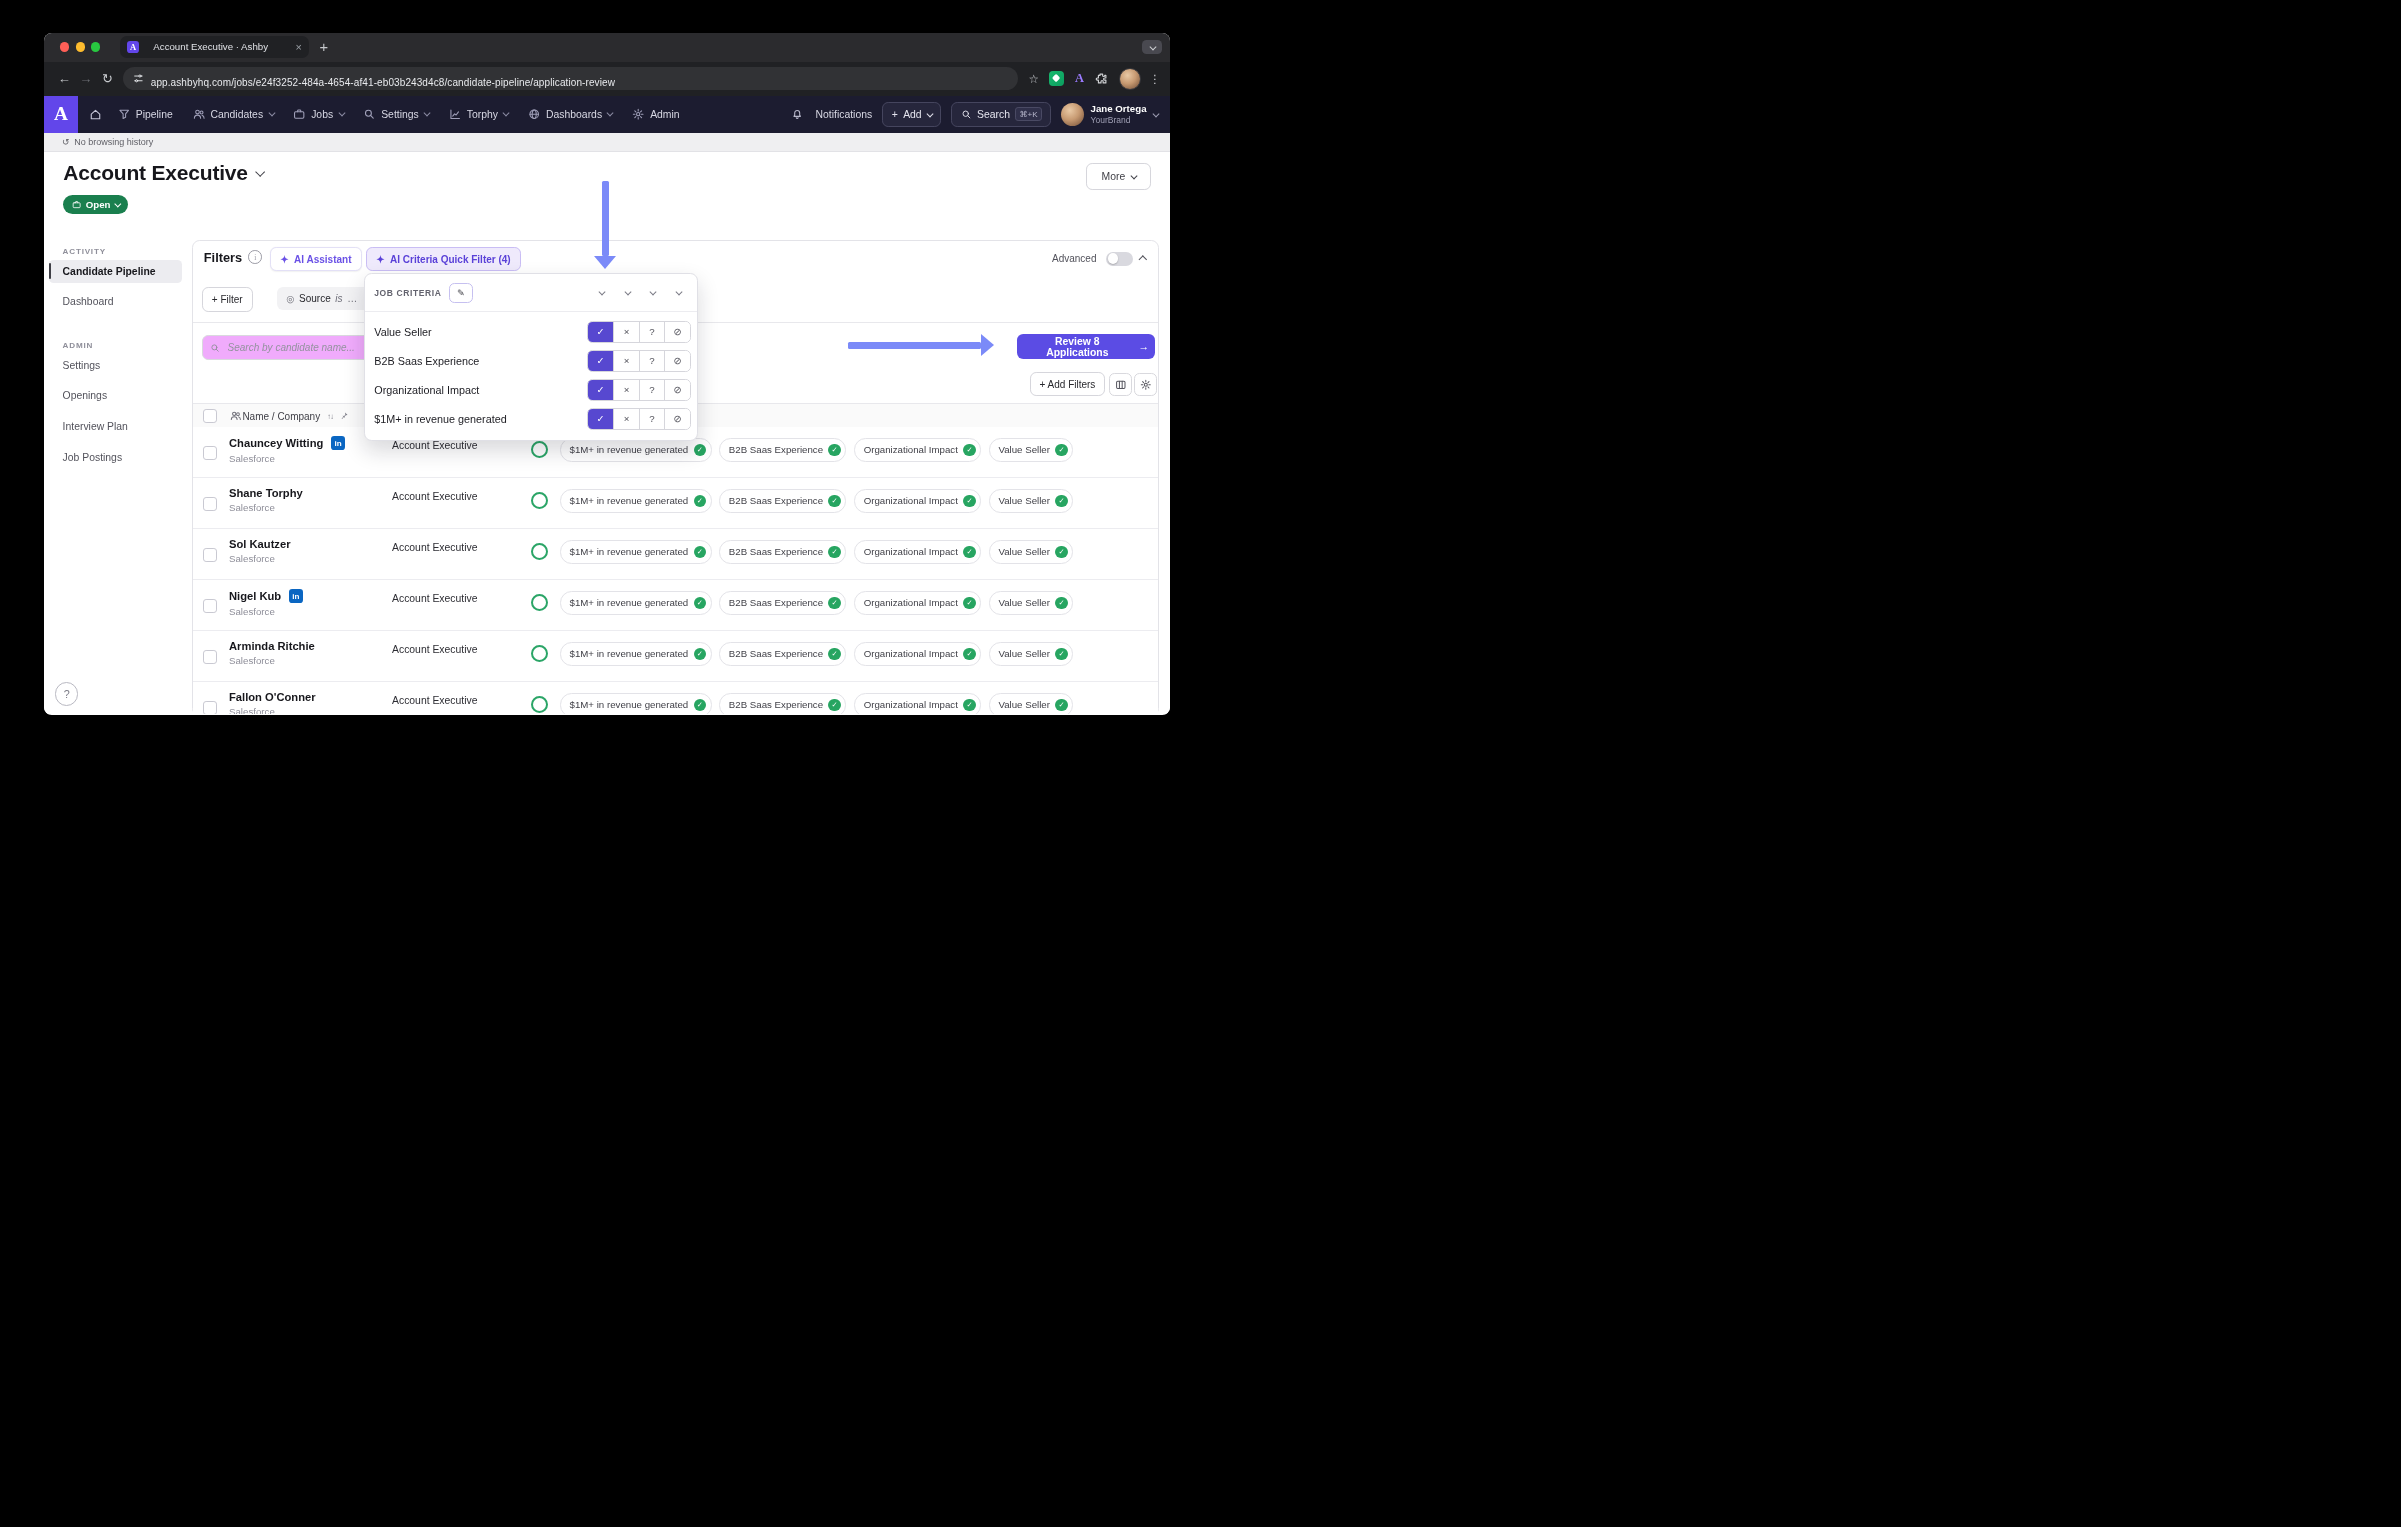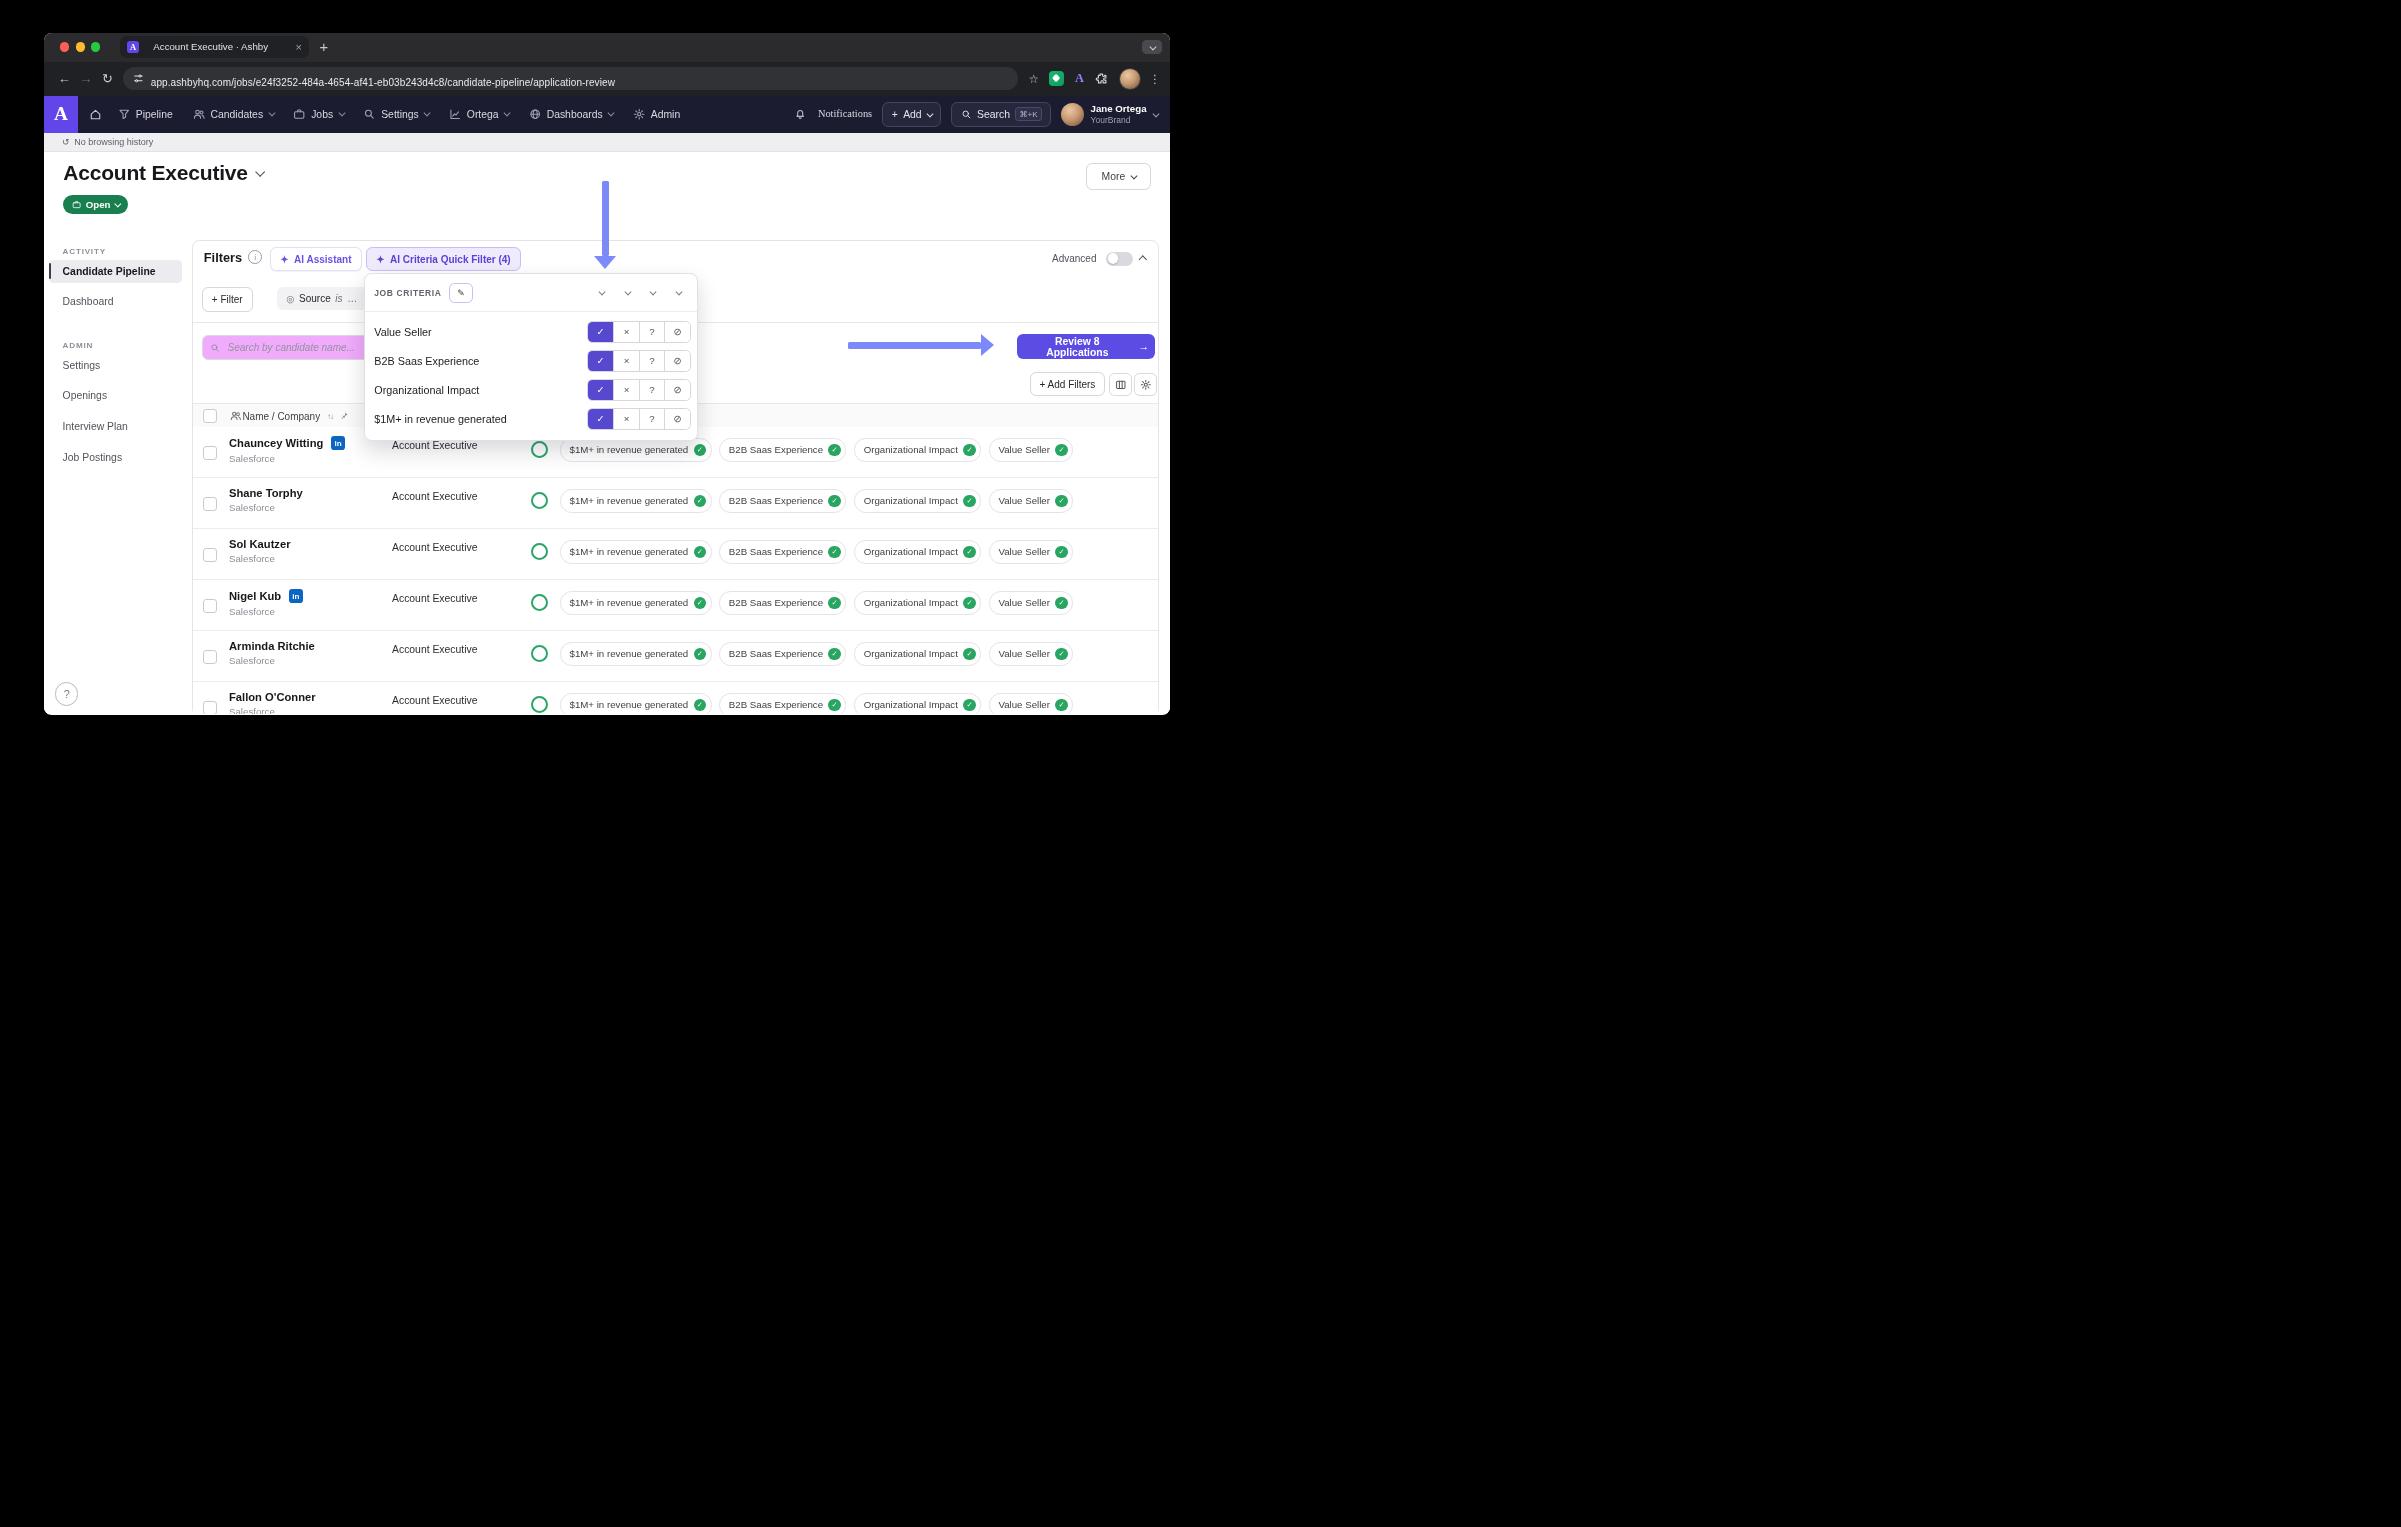--- a/index.html
+++ b/index.html
@@ -47,21 +47,21 @@
 
   
   .appnav{height:37px;background:#1c1c30;display:flex;align-items:center;color:#d8d8e4;font-size:10.4px;}
   .logo{width:34px;height:37px;background:#6246ea;color:#fff;font-family:"Liberation Serif",serif;
         font-weight:700;font-size:19.3px;flex:none;}
   .home-btn{margin:0 6.2px 0 10.8px;color:#c4c4d6;}
   .nav-item{display:flex;align-items:center;gap:5.4px;padding:0 10px;height:37px;cursor:pointer;}
   .nav-item .nav-icon{color:#9f9fb8;}
   .nav-item .chev{color:#8c8ca4;margin-top:-1.5px;}
   .nav-right{margin-left:auto;display:flex;align-items:center;gap:10px;padding-right:12.4px;}
-  .notif{display:flex;align-items:flex-start;gap:12px;cursor:pointer;font-family:Liberation Serif, serif;}
+  .notif{display:flex;align-items:flex-end;gap:12px;cursor:pointer;}
   .notif .nav-icon{color:#b9b9cc;}
   .pill-btn{height:23px;border:0.8px solid #45455e;border-radius:6.2px;background:#26263c;
             display:flex;align-items:center;gap:5.4px;padding:0 8.5px;cursor:pointer;color:#e4e4ee;}
   .kbd{border:0.8px solid #4a4a64;border-radius:3.1px;font-size:8.1px;padding:0.8px 3.1px;background:#30304a;color:#b6b6cb;}
   .user{display:flex;align-items:center;gap:6.2px;cursor:pointer;}
   .user .avatar{margin:0;width:23px;height:23px;border:none;}
   .user-name{font-size:9.7px;color:#fff;font-weight:600;line-height:1.2;}
   .user-org{font-size:8.5px;color:#9f9fb4;line-height:1.2;}
 
   .historybar{height:18.6px;background:#efeff1;border-bottom:0.8px solid #e2e2e6;display:flex;
@@ -289,21 +289,21 @@
     <span class="chev down sm"></span>
   </div>
 
   <div class="nav-item">
     <span class="nav-icon icon-span">
             <svg width="12.4" height="12.4" viewBox="0 0 16 16" fill="none" stroke="currentColor" stroke-width="1.4" stroke-linecap="round" stroke-linejoin="round">
               <path d="M2.5 2.5v11h11"></path>
               <path d="M4.8 10.5l2.4-3 2 1.6 3-4.1"></path>
             </svg>
           </span>
-    <span class="nav-label">Ortega</span>
+    <span class="nav-label">Torphy</span>
     <span class="chev down sm"></span>
   </div>
 
   <div class="nav-item">
     <span class="nav-icon icon-span">
             <svg width="12.4" height="12.4" viewBox="0 0 16 16" fill="none" stroke="currentColor" stroke-width="1.4" stroke-linecap="round" stroke-linejoin="round">
               <circle cx="8" cy="8" r="5.5"></circle>
               <path d="M2.5 8h11"></path>
               <ellipse cx="8" cy="8" rx="2.6" ry="5.5"></ellipse>
             </svg>

